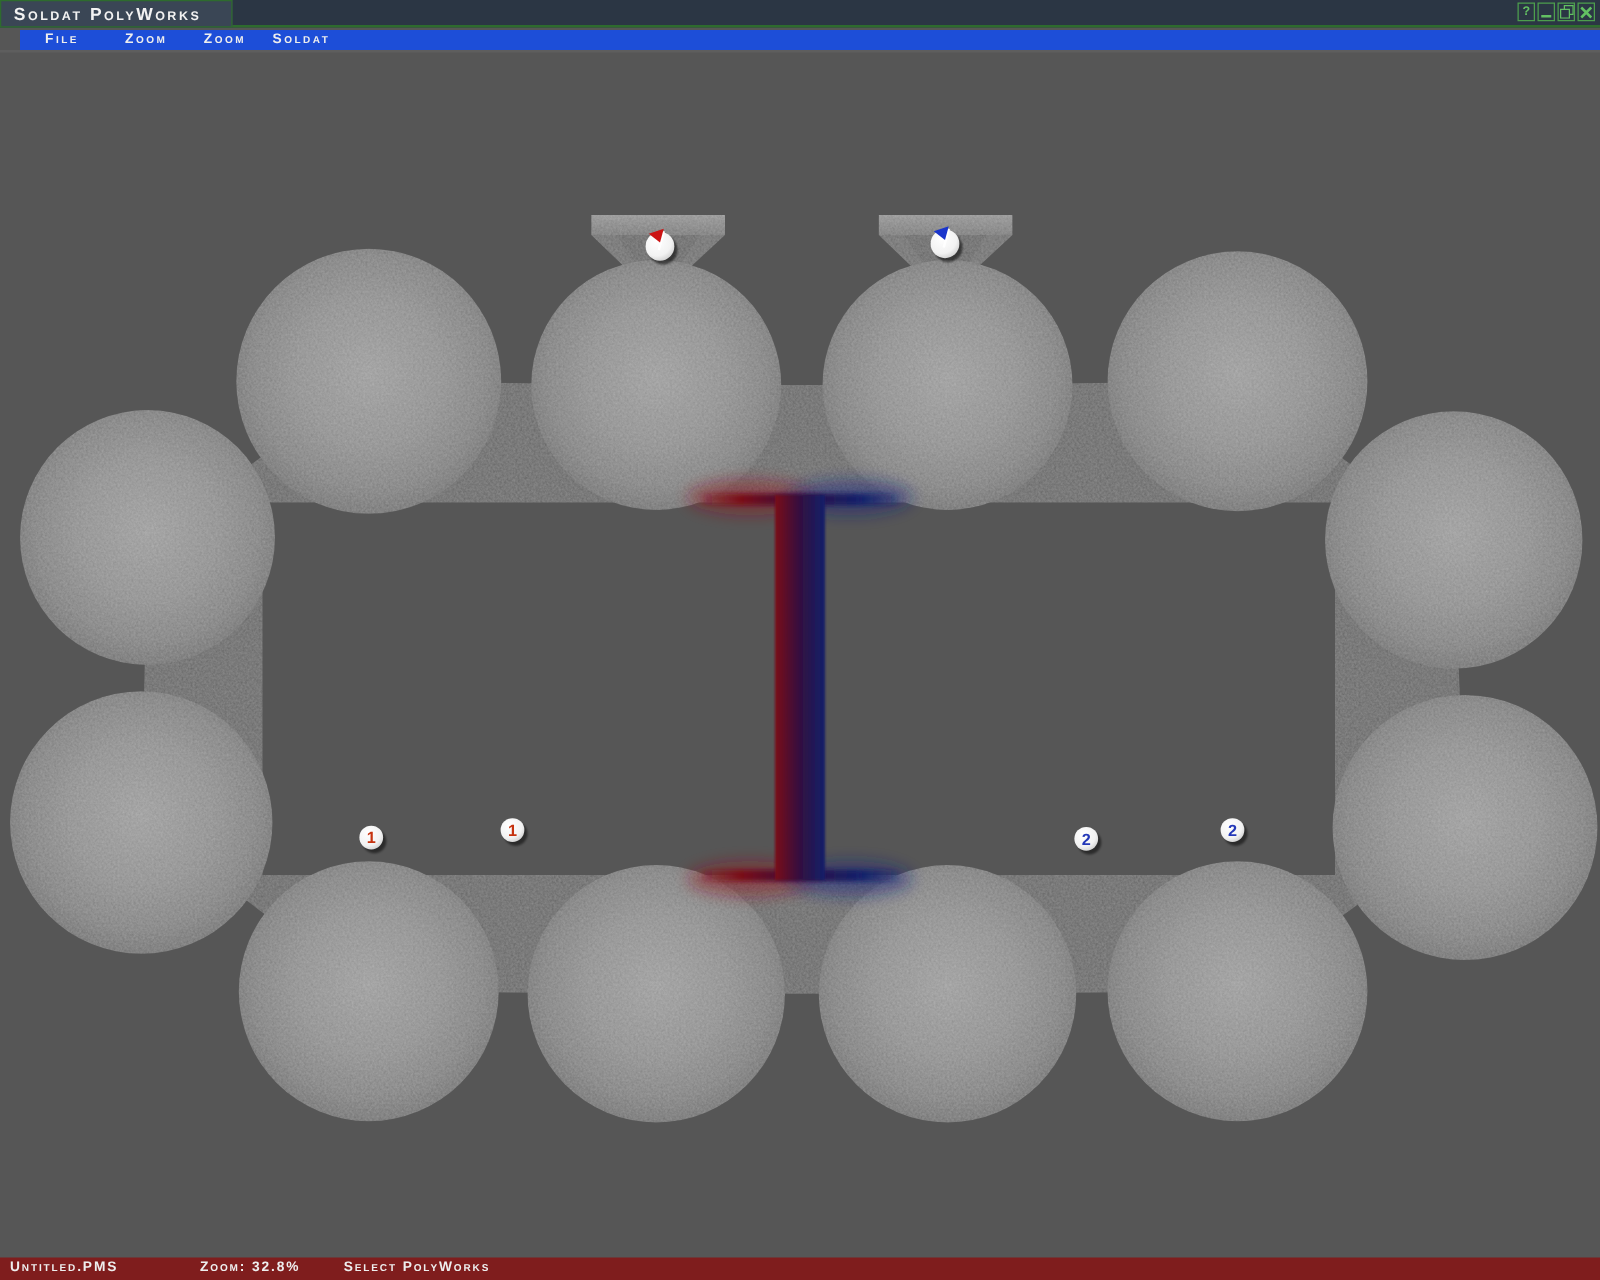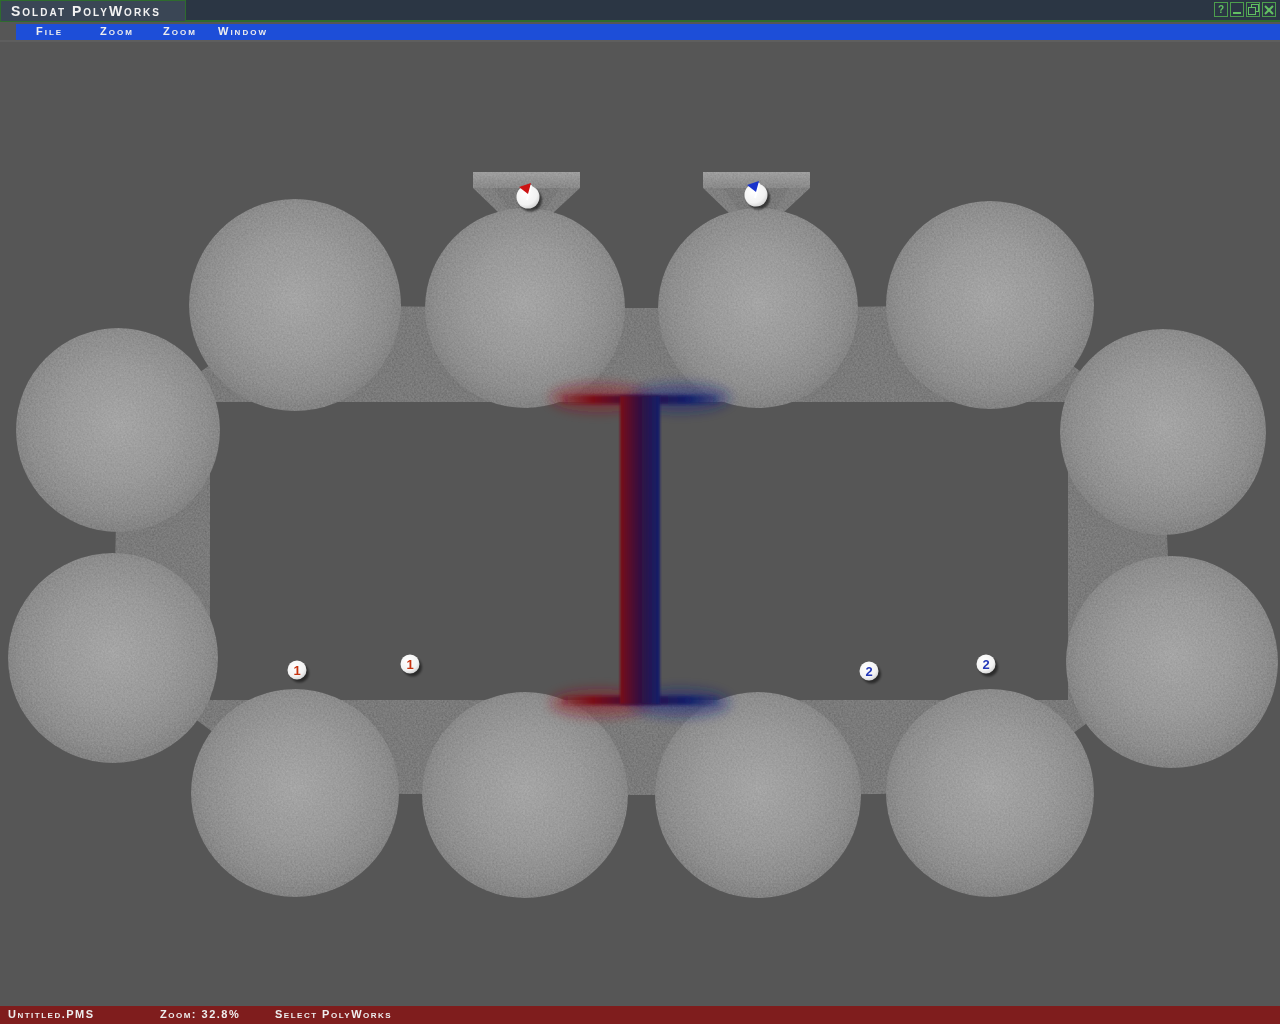--- a/index.html
+++ b/index.html
@@ -64,21 +64,21 @@
         <line x1="9" y1="1" x2="1" y2="9" stroke="#63c063" stroke-width="2"></line>
       </svg>
     </div>
   </div>
 </div>
 
 <div class="menubar" id="menubar">
     <span class="menu-item" style="left: 20px;">File</span>
     <span class="menu-item" style="left: 84px;">Zoom</span>
     <span class="menu-item" style="left: 147px;">Zoom</span>
-    <span class="menu-item" style="left: 202px;">Window</span>
+    <span class="menu-item" style="left: 202px;">Soldat</span>
   </div>
 
 <div class="canvas" id="canvas">
     <svg width="1280" height="964" viewBox="0 0 1280 964">
 <defs>
   <radialGradient id="rockGrad" cx="0.5" cy="0.47" r="0.55">
     <stop offset="0" stop-color="#9c9c9c"></stop>
     <stop offset="0.5" stop-color="#8a8a8a"></stop>
     <stop offset="0.8" stop-color="#767676"></stop>
     <stop offset="1" stop-color="#5c5c5c"></stop>

